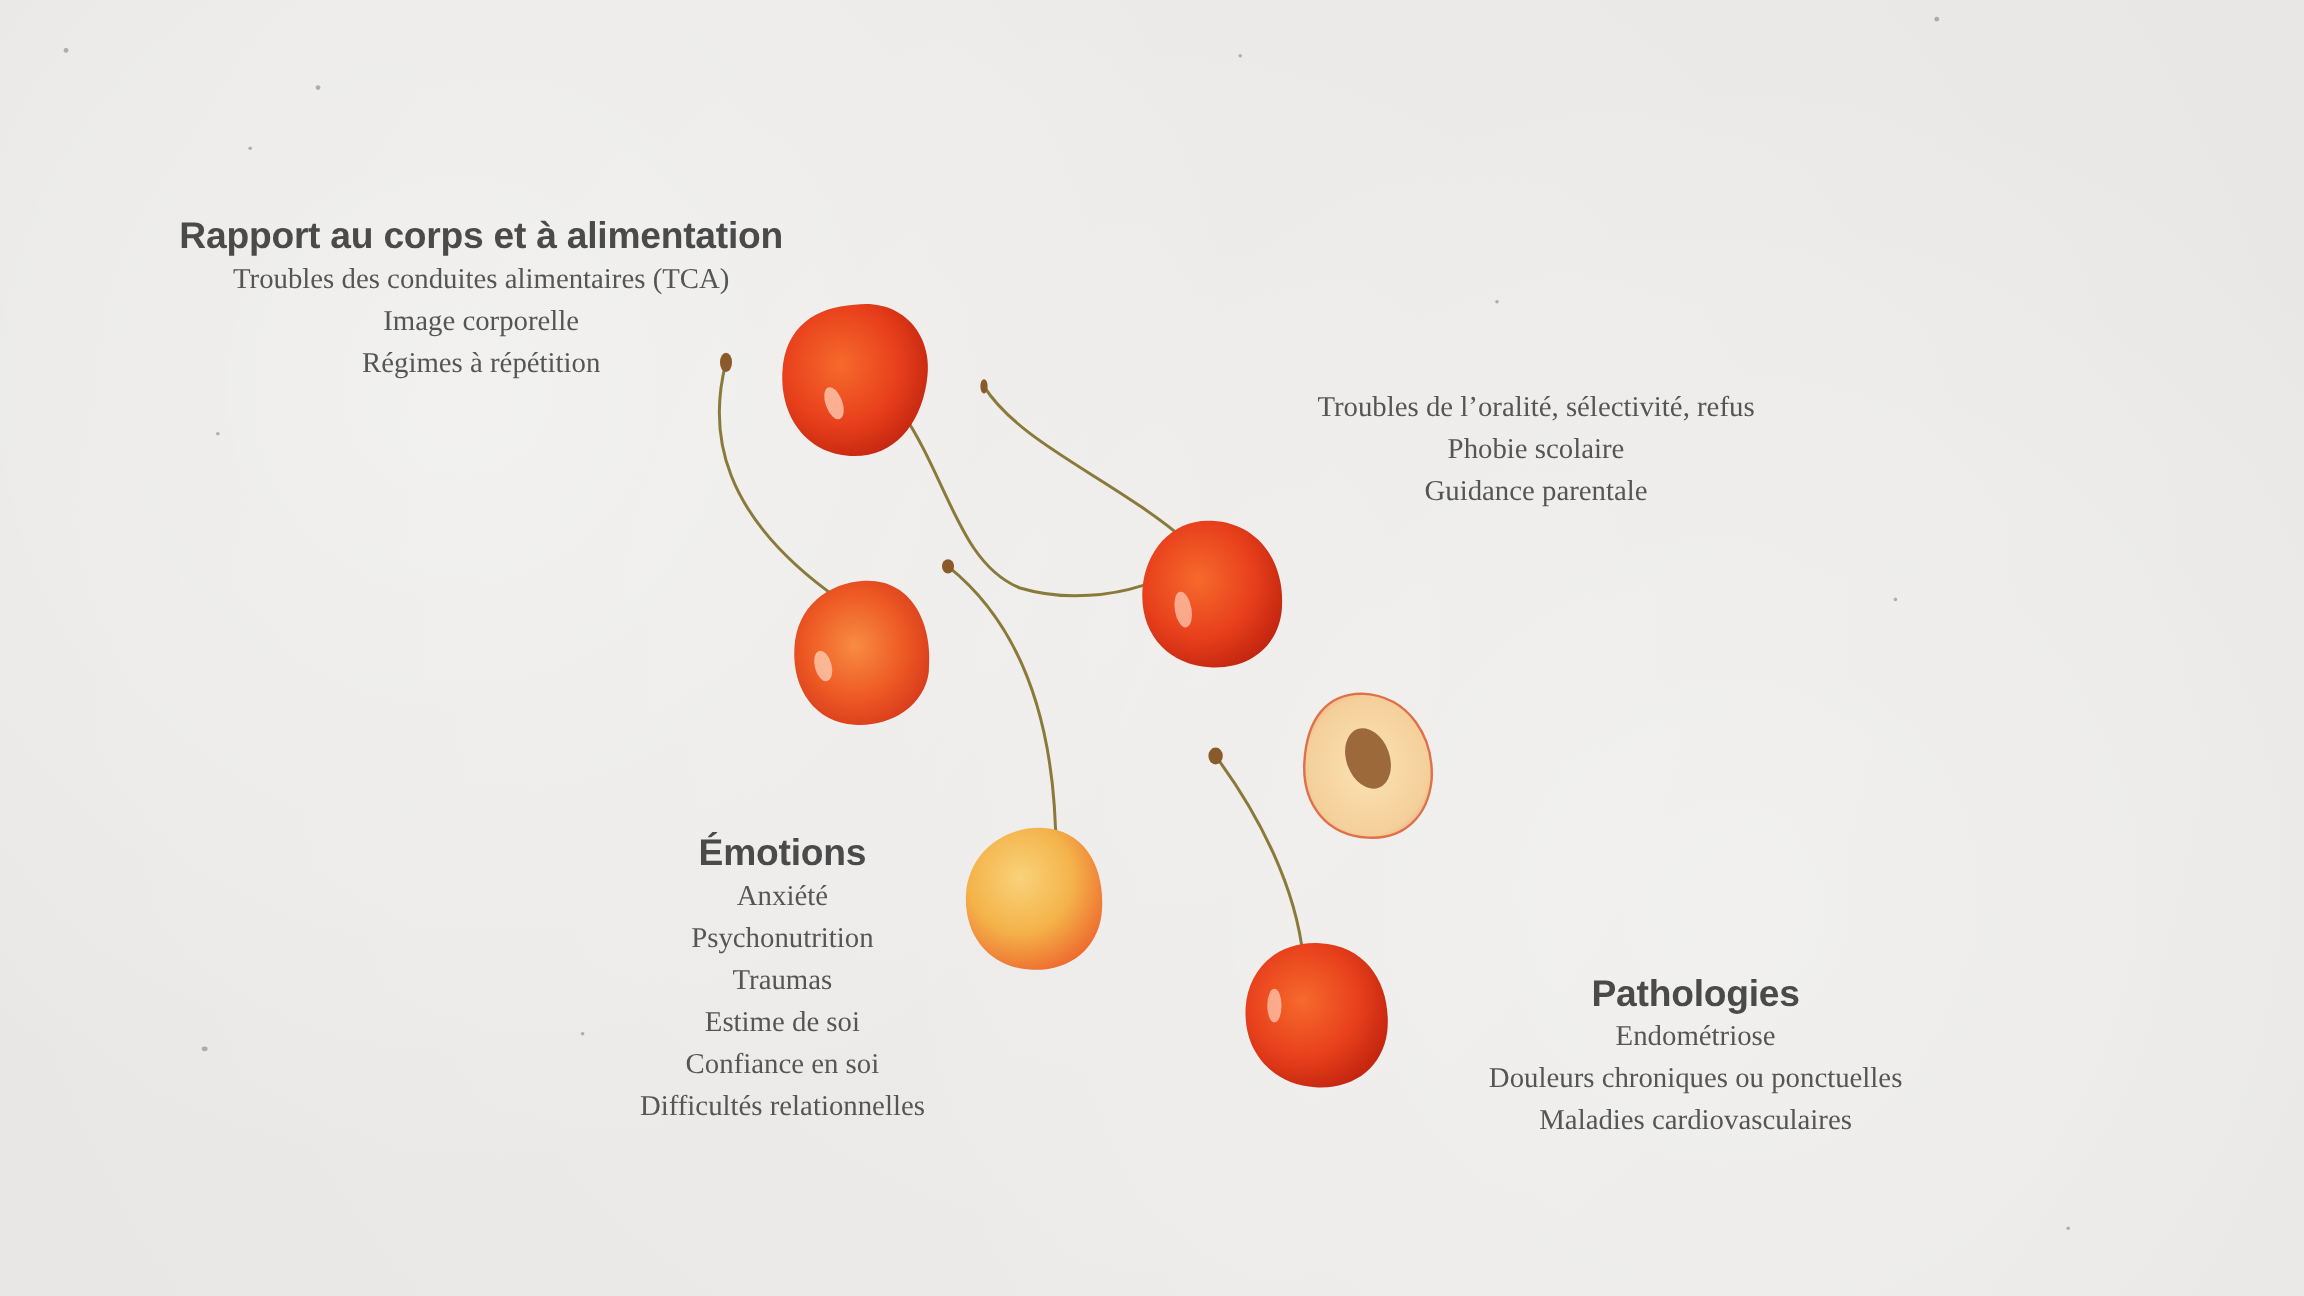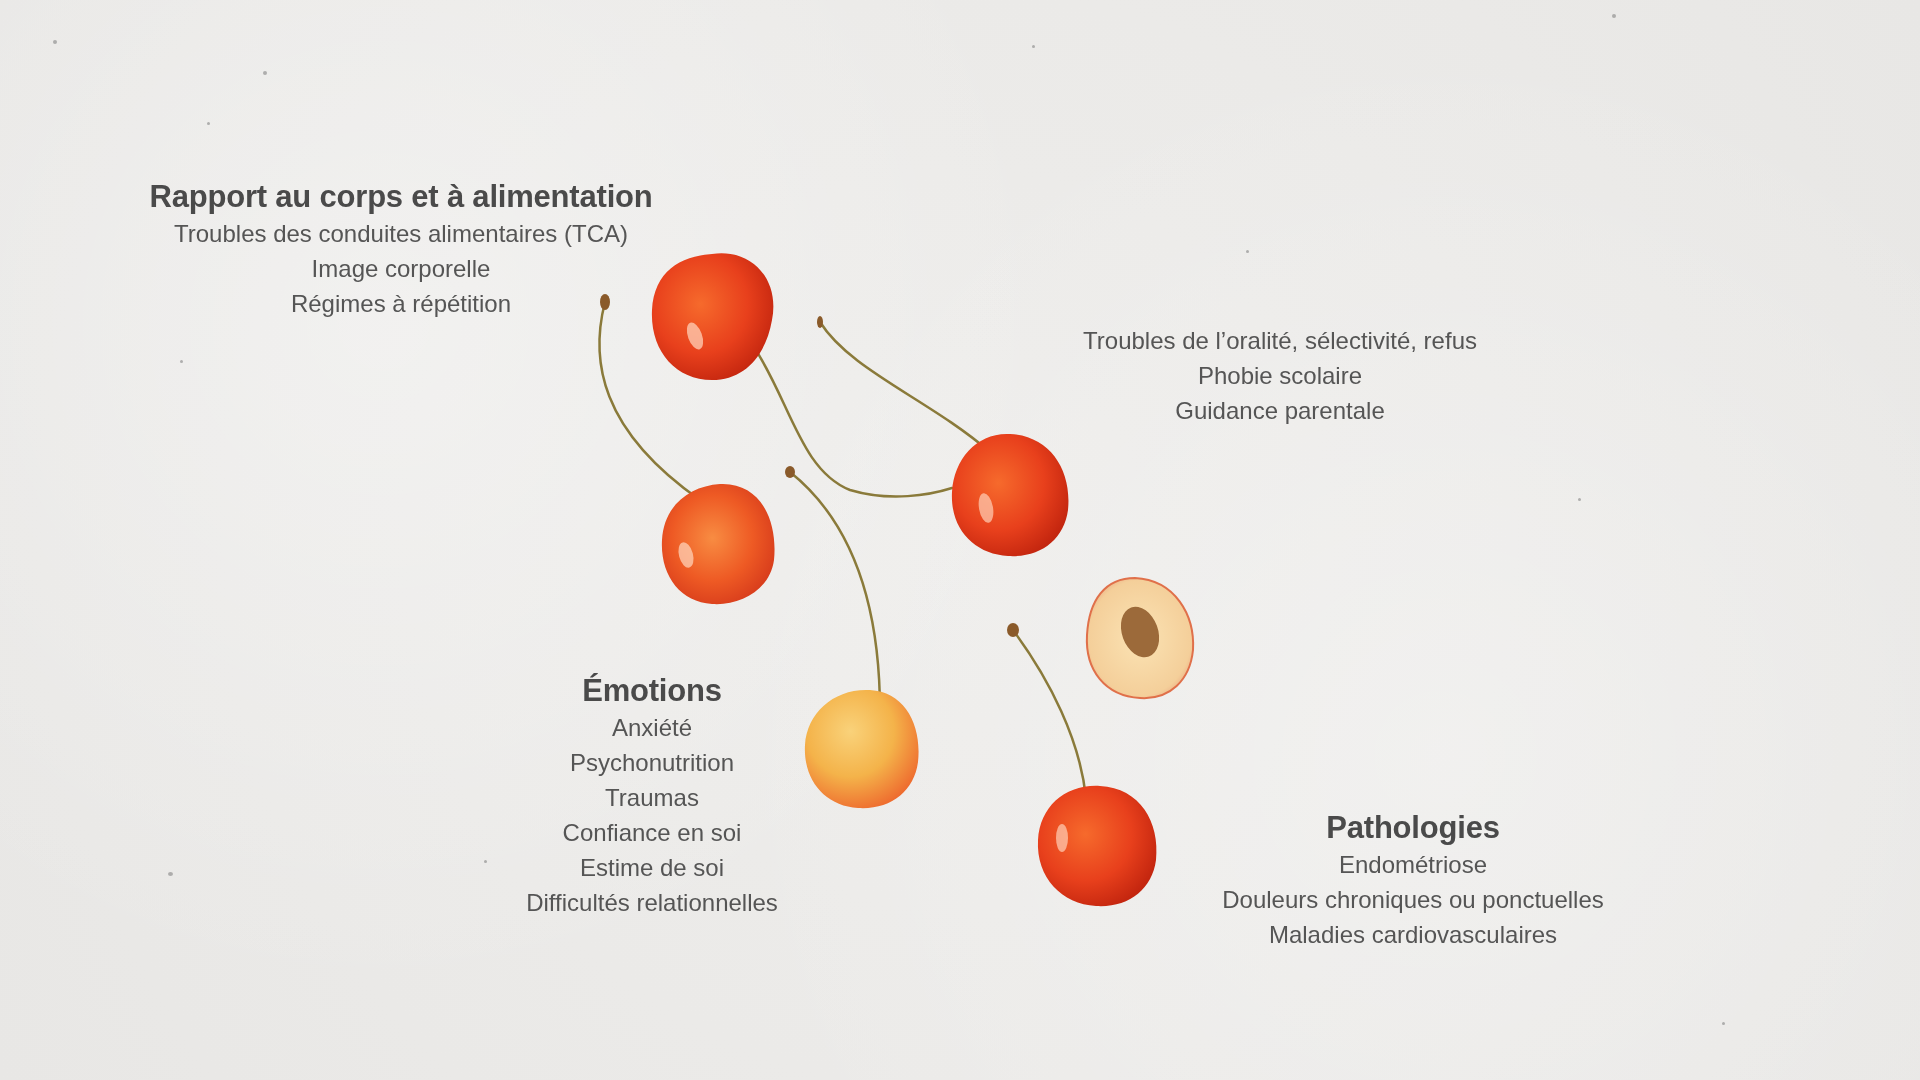--- a/index.html
+++ b/index.html
@@ -20,21 +20,21 @@
     .block {
       position: absolute; text-align: center; transform: translateX(-50%);
       white-space: nowrap;
     }
     .block .title {
       font-weight: 700; font-size: 31px; line-height: 38px; color: #4a4a4a;
       letter-spacing: -0.2px;
       margin-top: 16px;
     }
     .block .item {
-      font-size: 24px; line-height: 35px; color: #555555;
+      font-size: 24px; line-height: 35px; color: #555555; font-family: Liberation Serif, serif;
     }
     svg.fruit { position: absolute; left: 0; top: 0; }
   </style>
 </head>
 <body>
 
 <div class="paper"></div>
 
 <div class="speck" style="left:53px;top:40px;width:4px;height:4px"></div>
 <div class="speck" style="left:263px;top:71px;width:4px;height:4px"></div>
@@ -122,27 +122,27 @@
   <div class="item">Image corporelle</div>
   <div class="item">Régimes à répétition</div>
 </div>
 
 <div class="block" style="left:1280px; top:323px;">
   <div class="item">Troubles de l’oralité, sélectivité, refus</div>
   <div class="item">Phobie scolaire</div>
   <div class="item">Guidance parentale</div>
 </div>
 
-<div class="block" style="left:652px; top:656px;">
+<div class="block" style="left:652px; top:676px;">
   <div class="title">Émotions</div>
   <div class="item">Anxiété</div>
   <div class="item">Psychonutrition</div>
   <div class="item">Traumas</div>
+  <div class="item">Estime de soi</div>
   <div class="item">Confiance en soi</div>
-  <div class="item">Estime de soi</div>
   <div class="item">Difficultés relationnelles</div>
 </div>
 
 <div class="block" style="left:1413px; top:793px;">
   <div class="title">Pathologies</div>
   <div class="item">Endométriose</div>
   <div class="item">Douleurs chroniques ou ponctuelles</div>
   <div class="item">Maladies cardiovasculaires</div>
 </div>
 

